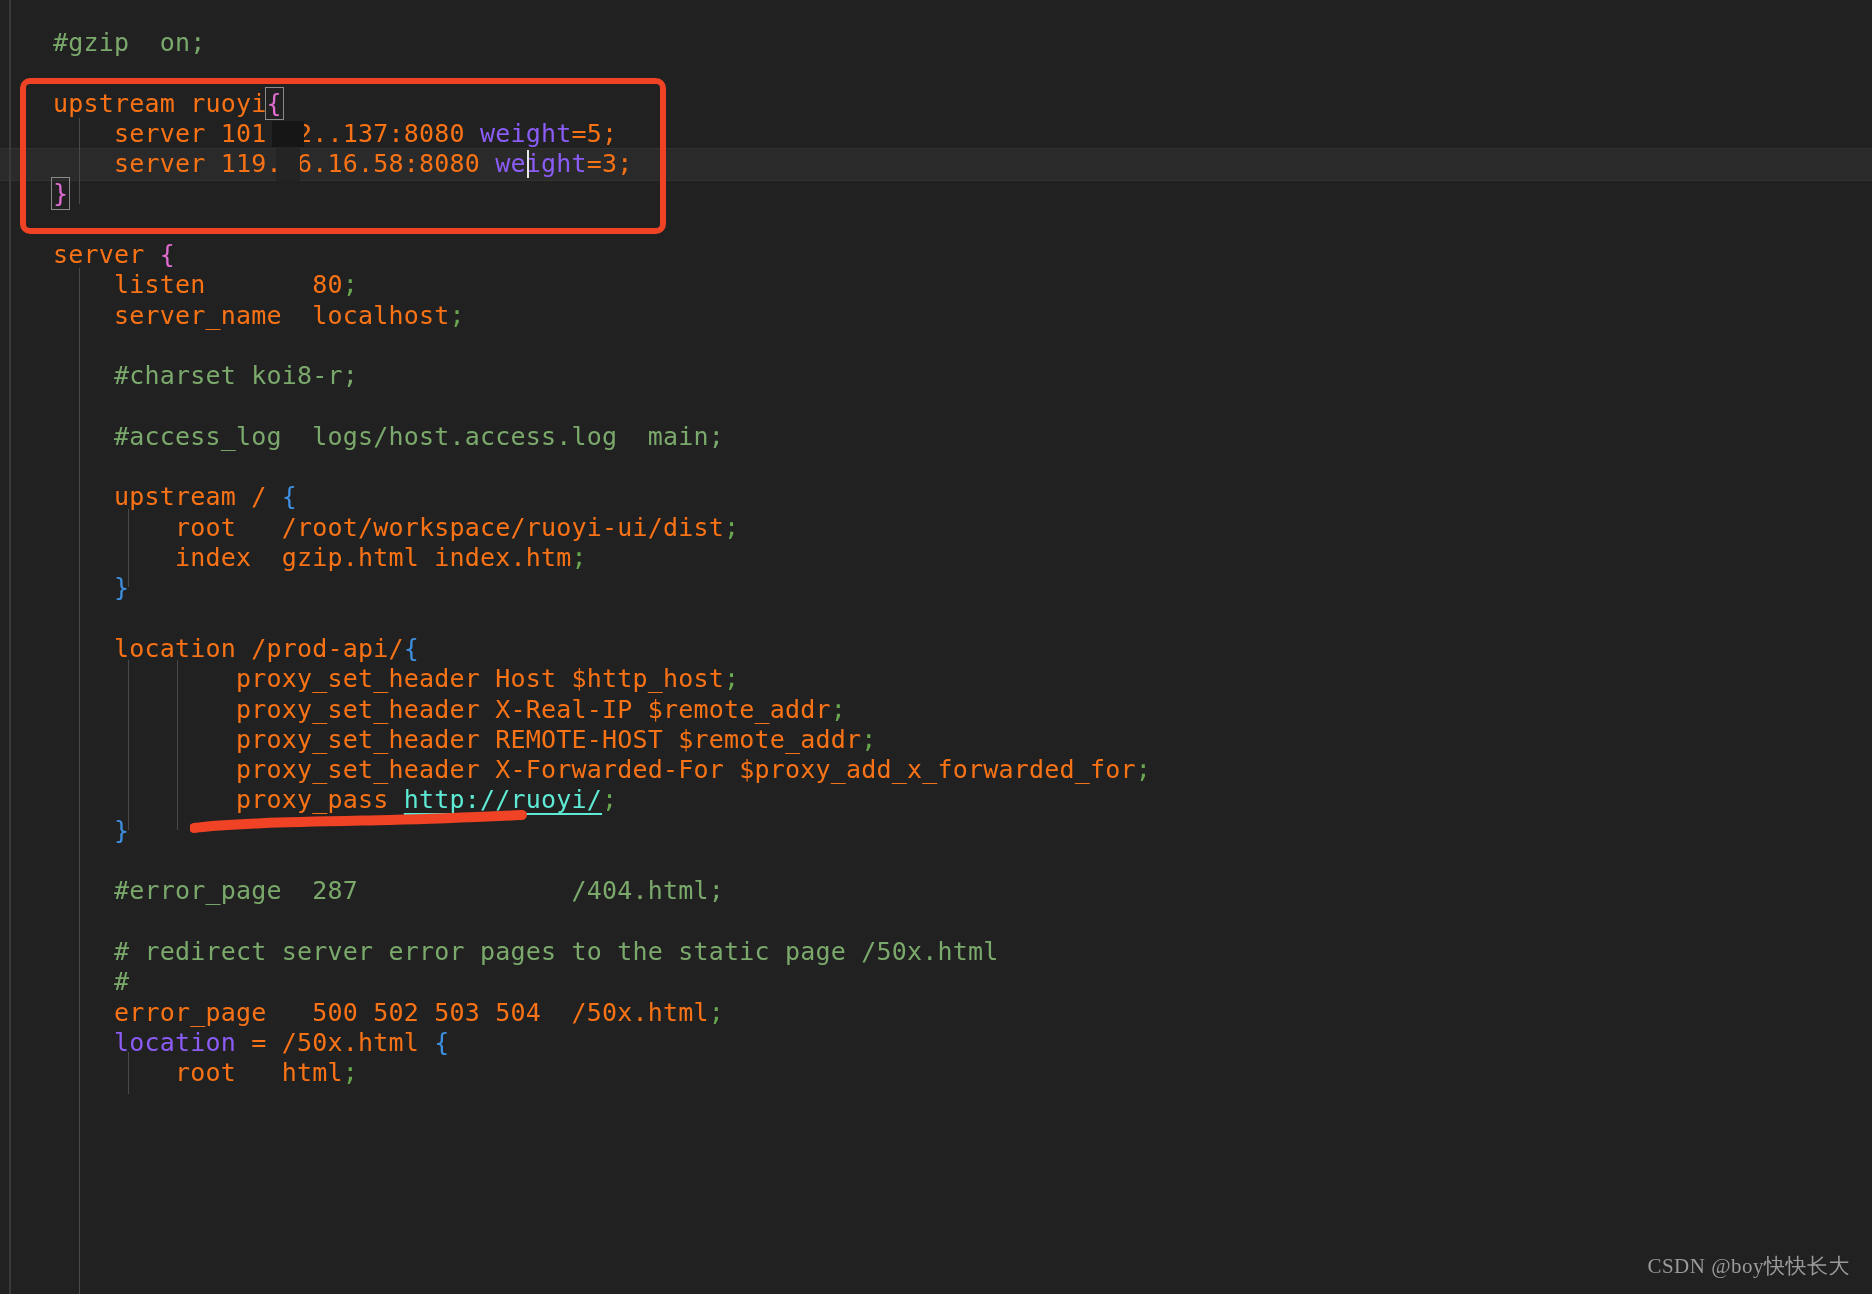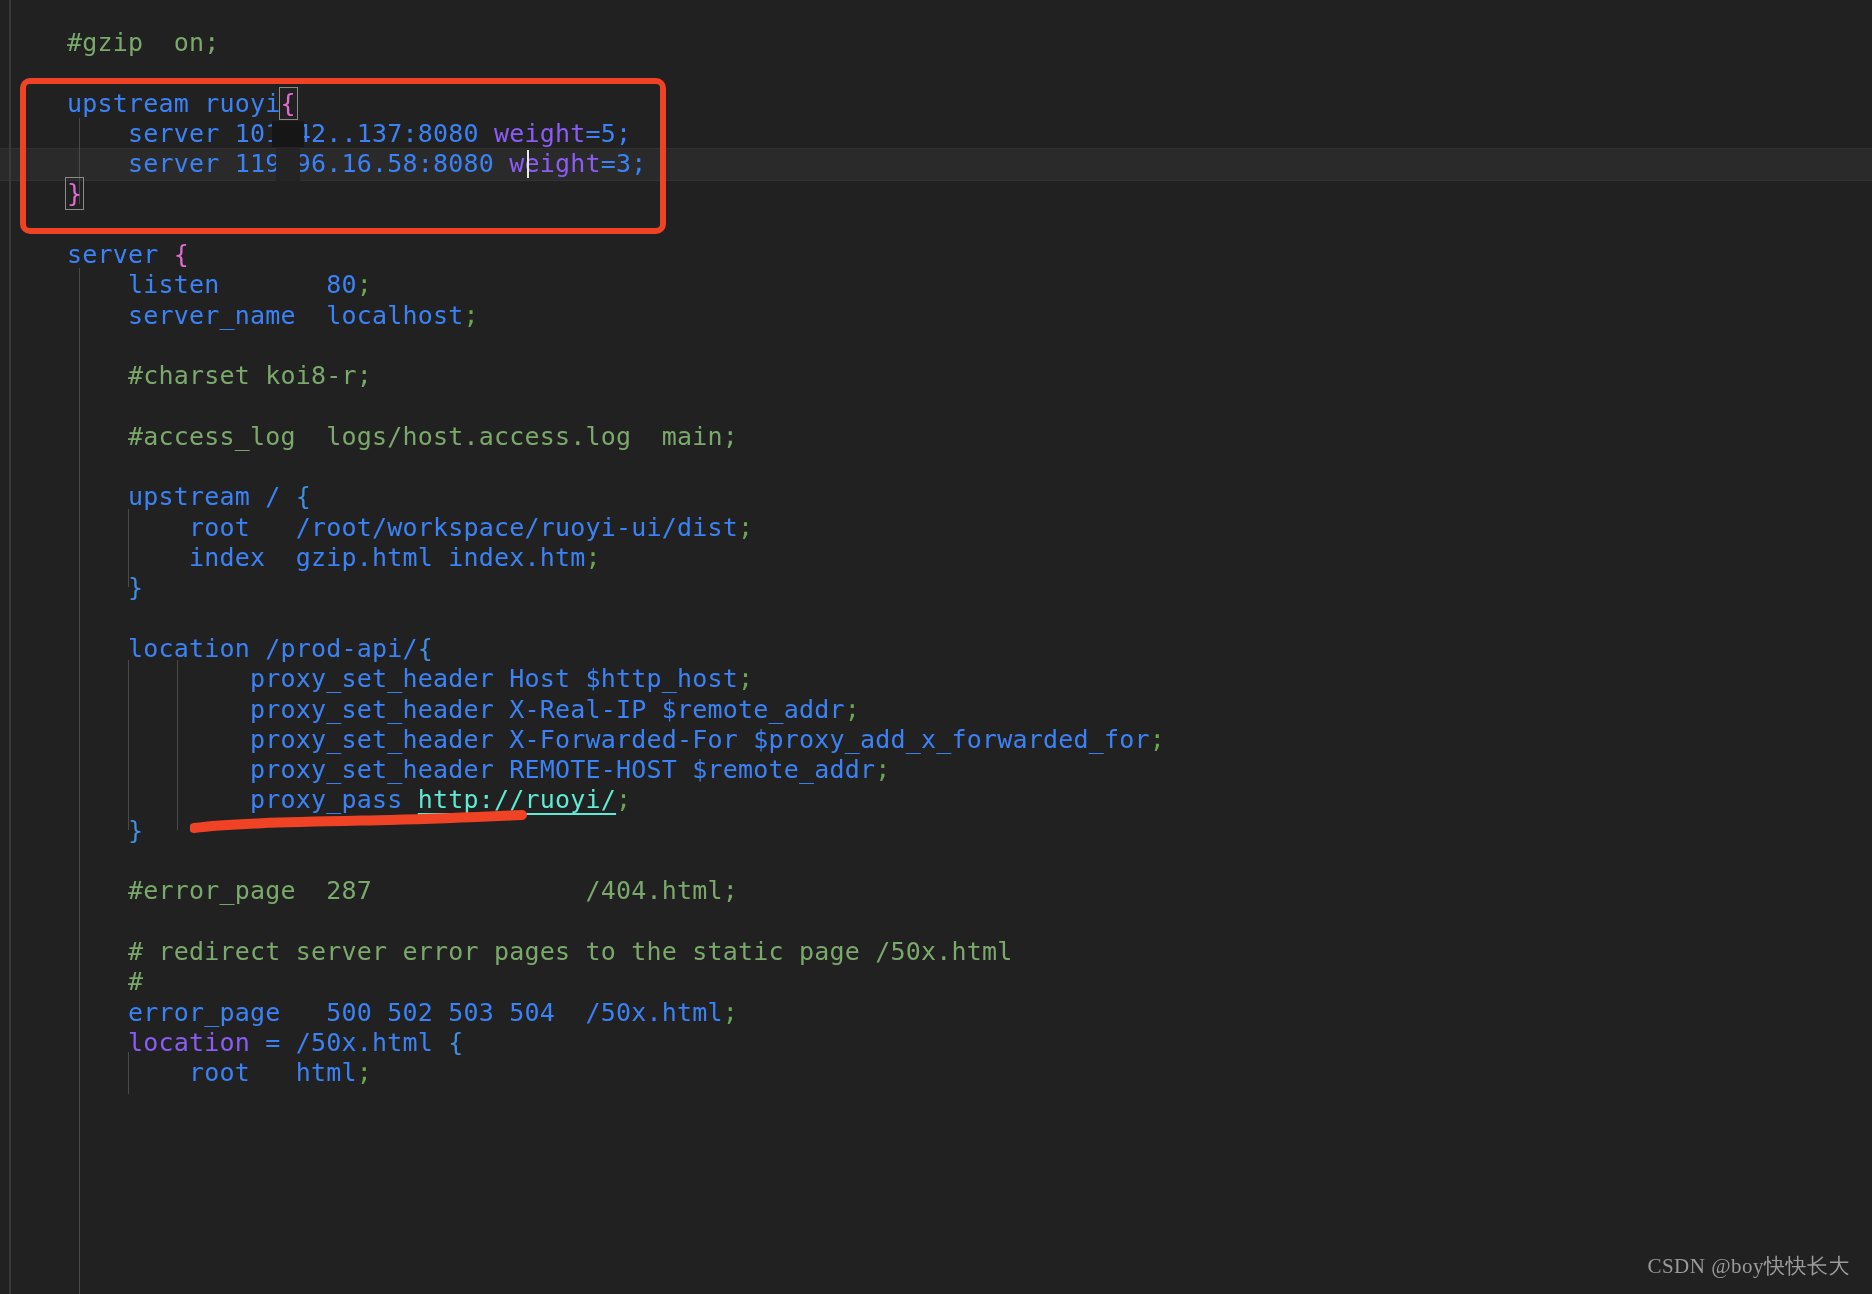--- a/index.html
+++ b/index.html
@@ -53,31 +53,31 @@
     width: 1872px;
     z-index: 3;
     padding-top: 28px;
     box-sizing: border-box;
   }
   .line {
     height: 30.3px;
     line-height: 30.3px;
     font-size: 25px;
     white-space: pre;
-    padding-left: 67px;
+    padding-left: 53px;
     letter-spacing: 0.2px;
   }
 
   
   .cmt  { color: #7aa96b; }
   .kw   { color: #8b5cf6; }
   .pun  { color: #6aa84f; }
   .br-b { color: #3f8fe0; }
   .br-m { color: #e06cd0; }
-  .txt  { color: #3b82f6; }
+  .txt  { color: #f97316; }
   .url  { color: #5eead4; text-decoration: underline; text-underline-offset: 5px; }
 
   .brmatch {
     outline: 1px solid #8a8a8a;
     outline-offset: 1px;
   }
 
   
   .indent-guide {
     position: absolute;
@@ -188,23 +188,23 @@
     <div class="line"><span class="br-b">    }</span></div>
 
     <div class="line">&nbsp;</div>
 
     <div class="line"><span class="txt">    location /prod-api/</span><span class="br-b">{</span></div>
 
     <div class="line"><span class="txt">            proxy_set_header Host $http_host</span><span class="pun">;</span></div>
 
     <div class="line"><span class="txt">            proxy_set_header X-Real-IP $remote_addr</span><span class="pun">;</span></div>
 
+    <div class="line"><span class="txt">            proxy_set_header REMOTE-HOST $remote_addr</span><span class="pun">;</span></div>
+
     <div class="line"><span class="txt">            proxy_set_header X-Forwarded-For $proxy_add_x_forwarded_for</span><span class="pun">;</span></div>
-
-    <div class="line"><span class="txt">            proxy_set_header REMOTE-HOST $remote_addr</span><span class="pun">;</span></div>
 
     <div class="line"><span class="txt">            proxy_pass </span><span class="url">http://ruoyi/</span><span class="pun">;</span></div>
 
     <div class="line"><span class="br-b">    }</span></div>
 
     <div class="line">&nbsp;</div>
 
     <div class="line"><span class="cmt">    #error_page  287              /404.html;</span></div>
 
     <div class="line">&nbsp;</div>

